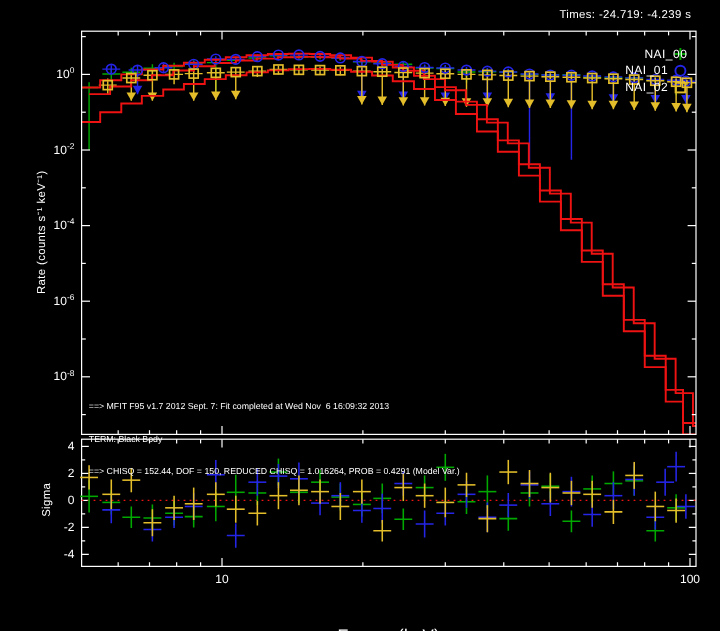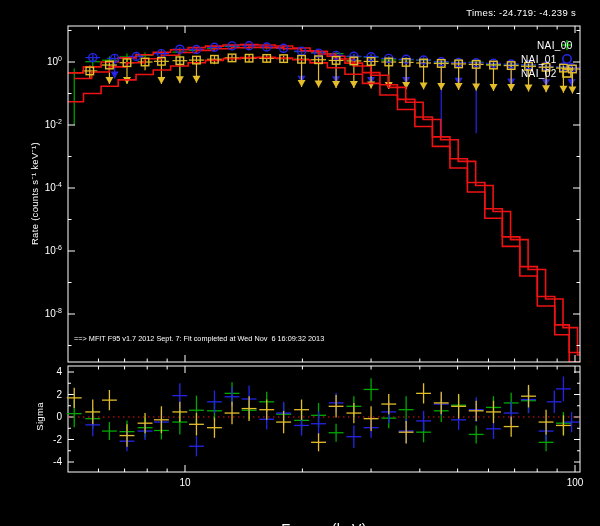--- a/index.html
+++ b/index.html
@@ -610,14 +610,16 @@
   <div class="abs lg-label" style="left:521px;top:40px;margin-left:16px;">NAI_00</div>
   <div class="abs lg-label" style="left:521px;top:54px;">NAI_01</div>
   <div class="abs lg-label" style="left:521px;top:68px;text-align:right;">NAI_02</div>
 
   <div class="abs ylab" style="left:-61px;top:187px;width:190px;height:13px;">Rate (counts s⁻¹ keV⁻¹)</div>
   <div class="abs ylab" style="left:13px;top:410px;width:54px;height:13px;">Sigma</div>
   <div class="abs xlab" style="left:244px;top:489px;width:160px;">Energy (keV)</div>
 
   <div class="abs fit">
     <div>==&gt; MFIT F95 v1.7 2012 Sept. 7: Fit completed at Wed Nov  6 16:09:32 2013</div>
+    <div>TERM: Black Body</div>
+    <div>==&gt; CHISQ = 152.44, DOF = 150, REDUCED CHISQ = 1.016264, PROB = 0.4291 (Model Var.)</div>
   </div>
 </div>
 
 </body></html>

